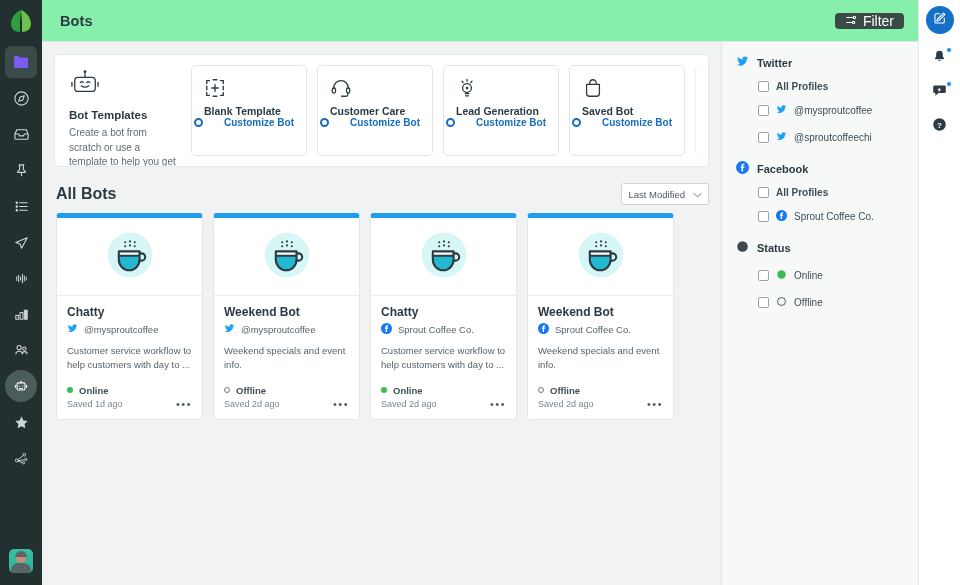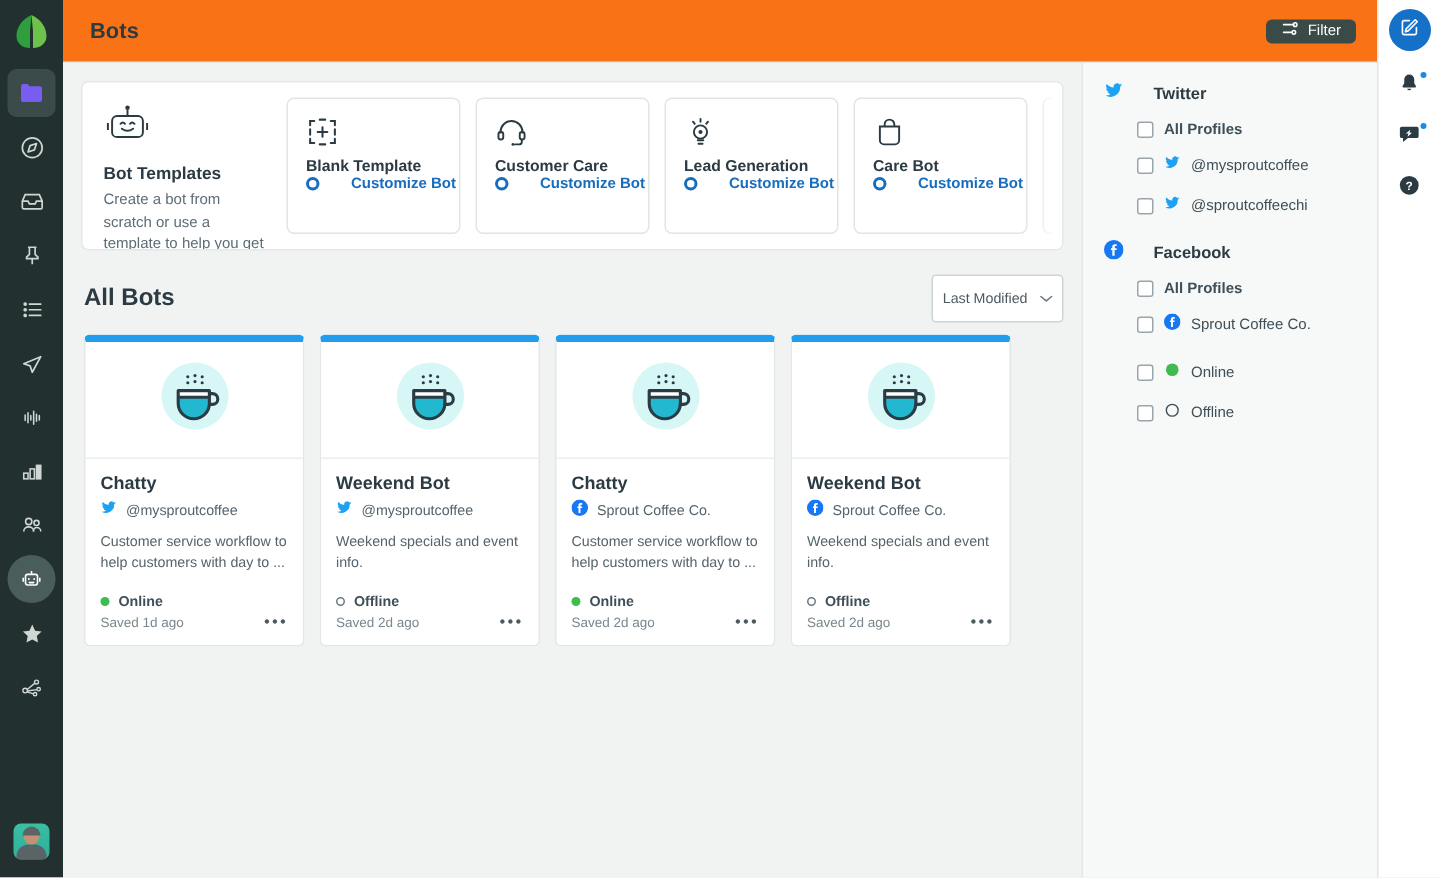--- a/index.html
+++ b/index.html
@@ -38,29 +38,29 @@
        border-radius:50%; background:#c98f74; }
   .avatar-nav .hair { position:absolute; left:6px; top:2px; width:12px; height:6px;
        border-radius:6px 6px 0 0; background:#5d6466; }
   .avatar-nav .body { position:absolute; left:2px; top:14px; width:20px; height:12px;
        border-radius:8px 8px 0 0; background:#5a6365; }
 
   
   .main { flex: 1 1 auto; display: flex; flex-direction: column; min-width: 0; }
 
   .topbar {
-    height: 42px; background: #f97316; display: flex; align-items: center;
+    height: 42px; background: #86efac; display: flex; align-items: center;
     padding: 0 14px 0 18px; border-bottom: 1px solid #e2e6e5; flex: 0 0 42px;
   }
   .page-title { font-size: 14.5px; font-weight: 700; color: #2c3b43; letter-spacing: .1px; }
   .topbar-spacer { flex: 1; }
   .filter-btn {
     background: #3a4a47; color: #fff; border: none; border-radius: 4px;
-    height: 16px; padding: 0 10px; font-size: 10px; font-family: inherit;
-    display: flex; align-items: center; gap: 6px; cursor: pointer;
+    height: 16px; padding: 0 10px; font-size: 14px; font-family: inherit;
+    display: flex; align-items: flex-end; gap: 6px; cursor: pointer;
   }
 
   .body-row { flex: 1 1 auto; display: flex; min-height: 0; }
 
   .content {
     flex: 1 1 auto; min-width: 0; background: #f1f3f2;
     padding: 12px 0 0 0; overflow: hidden;
   }
 
   
@@ -76,38 +76,38 @@
 
   .tpl-cards { display: flex; gap: 10px; padding: 10px 0 10px 0; align-items: stretch; flex: 1; }
   .tpl-card {
     width: 116px; flex: 0 0 116px; border: 1px solid #e1e6e5; border-radius: 5px;
     background: #fff; padding: 11px 12px 16px 12px; display: flex; flex-direction: column;
   }
   .tpl-card .ic { height: 30px; color: #3a4a51; display:flex; align-items:center; }
   .tpl-card .nm { font-size: 10.5px; font-weight: 700; color: #2c3b43; margin-top: 6px; white-space: nowrap; }
   .tpl-card .cust {
     margin-top: auto; margin-bottom: 11px; font-size: 10px; font-weight: 700; color: #186ebd;
-    display: flex; align-items: center; gap: 21px; cursor: pointer; white-space: nowrap;
+    display: flex; align-items: center; gap: 21px; cursor: pointer; white-space: nowrap; justify-content: flex-end;
   }
   .gear-dot { width: 9px; height: 9px; border-radius: 50%; border: 2.5px solid #186ebd; flex: 0 0 9px; }
   .fade-right {
     position: absolute; right: 0; top: 0; width: 18px; height: 100%;
     background: linear-gradient(to right, rgba(255,255,255,0), #fff 72%);
     pointer-events: none;
   }
 
   
   .allbots-head {
     display: flex; align-items: center; margin: 16px 12px 8px 14px;
   }
   .allbots-head h2 { font-size: 16px; font-weight: 700; color: #2c3b43; }
   .allbots-head .sp { flex: 1; }
   .sortbox {
     border: 1px solid #cdd4d3; background: #fff; border-radius: 3px;
-    height: 32px; min-width: 85px; font-size: 9.5px; color: #4b5a62;
+    height: 22px; min-width: 85px; font-size: 9.5px; color: #4b5a62;
     display: flex; align-items: center; padding: 0 6px; gap: 8px; cursor: pointer;
   }
   .sortbox .lbl { flex: 1; }
 
   .bots-grid { display: flex; gap: 10px; padding: 0 12px 0 14px; }
   .bot-card {
     width: 147px; flex: 0 0 147px; background: #fff; border: 1px solid #e3e7e6;
     border-radius: 4px; border-top: 5px solid #1f9ef0; overflow: hidden;
     display: flex; flex-direction: column;
   }
@@ -124,21 +124,21 @@
   .bot-foot { display: flex; align-items: flex-start; margin-top: 3px; padding-bottom: 9px; }
   .saved { font-size: 9px; color: #7a878e; flex: 1; }
   .dots { letter-spacing: 1.5px; color: #4c5a62; font-size: 11px; cursor: pointer; line-height: 1; }
 
   
   .filters {
     width: 197px; flex: 0 0 197px; background: #f7f8f8;
     border-left: 1px solid #e2e6e5; padding: 12px 0 0 14px; overflow: hidden;
   }
   .fgroup { margin-bottom: 14px; }
-  .fgroup-head { display: flex; align-items: center; gap: 20px; margin-bottom: 9px; }
+  .fgroup-head { display: flex; align-items: center; gap: 8px; margin-bottom: 9px; }
   .fgroup-head .t { font-size: 11px; font-weight: 700; color: #2c3b43; }
   .frow { display: flex; align-items: center; gap: 7px; margin: 0 0 9px 22px; }
   .cb { width: 11px; height: 11px; border: 1px solid #9aa5ab; border-radius: 2px;
         background: #fff; flex: 0 0 11px; cursor: pointer; }
   .frow .txt { font-size: 10px; color: #3f4f57; }
   .frow .txt.b { font-weight: 700; }
 
   
   .rightrail {
     width: 42px; flex: 0 0 42px; background: #fff; border-left: 1px solid #e2e6e5;
@@ -375,21 +375,21 @@
               </div>
             </div>
 
             <div class="tpl-card">
               <div class="ic">
                 <svg width="22" height="22" viewBox="0 0 24 24" fill="none" stroke="#2c3b43" stroke-width="1.4">
                   <path d="M5 8h14v10a3 3 0 0 1-3 3H8a3 3 0 0 1-3-3z"></path>
                   <path d="M8.5 8V6.5a3.5 3.5 0 0 1 7 0V8"></path>
                 </svg>
               </div>
-              <div class="nm">Care Bot</div>
+              <div class="nm">Saved Bot</div>
               <div class="cust">
                 <span class="gear-dot"></span>
                 <span>Customize Bot</span>
               </div>
             </div>
 
             <div class="tpl-card">
               <div class="ic">
                 <svg width="22" height="22" viewBox="0 0 24 24" fill="none" stroke="#2c3b43" stroke-width="1.4">
                   <path d="M14.5 4c3.5 0 5.5 2 5.5 5.5L11 18.5 5.5 13z" stroke-linejoin="round"></path>
@@ -655,20 +655,28 @@
               <svg width="11" height="11" viewBox="0 0 16 16">
                   <circle cx="8" cy="8" r="8" fill="#1877f2"></circle>
                   <path d="M10.3 8.3h-1.6V13H6.8V8.3H5.7V6.7h1.1V5.5c0-1.3.6-2.1 2.2-2.1h1.4V5h-.9c-.6 0-.7.2-.7.7v1h1.6z" fill="#fff"></path>
                 </svg>
             </span>
             <span class="txt">Sprout Coffee Co.</span>
           </div>
         </div>
 
         <div class="fgroup">
+          <div class="fgroup-head">
+            <span>
+              <svg width="13" height="13" viewBox="0 0 16 16">
+                  <circle cx="8" cy="8" r="6.5" fill="#3c4a4f"></circle>
+                </svg>
+            </span>
+            <span class="t">Status</span>
+          </div>
           <div class="frow">
             <span class="cb"></span>
             <span>
               <svg width="11" height="11" viewBox="0 0 12 12">
                   <circle cx="6" cy="6" r="4.6" fill="#3fbb4f"></circle>
                 </svg>
             </span>
             <span class="txt">Online</span>
           </div>
           <div class="frow">

